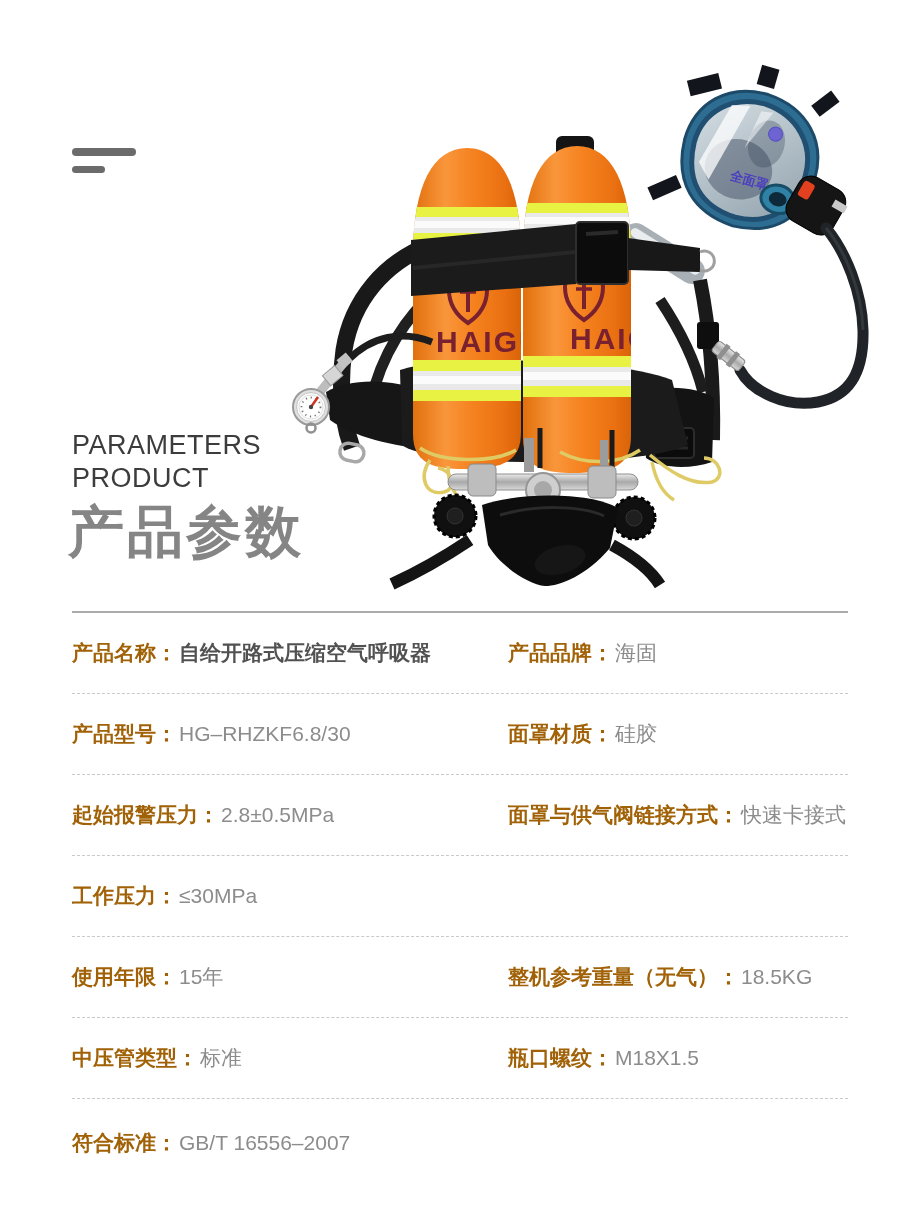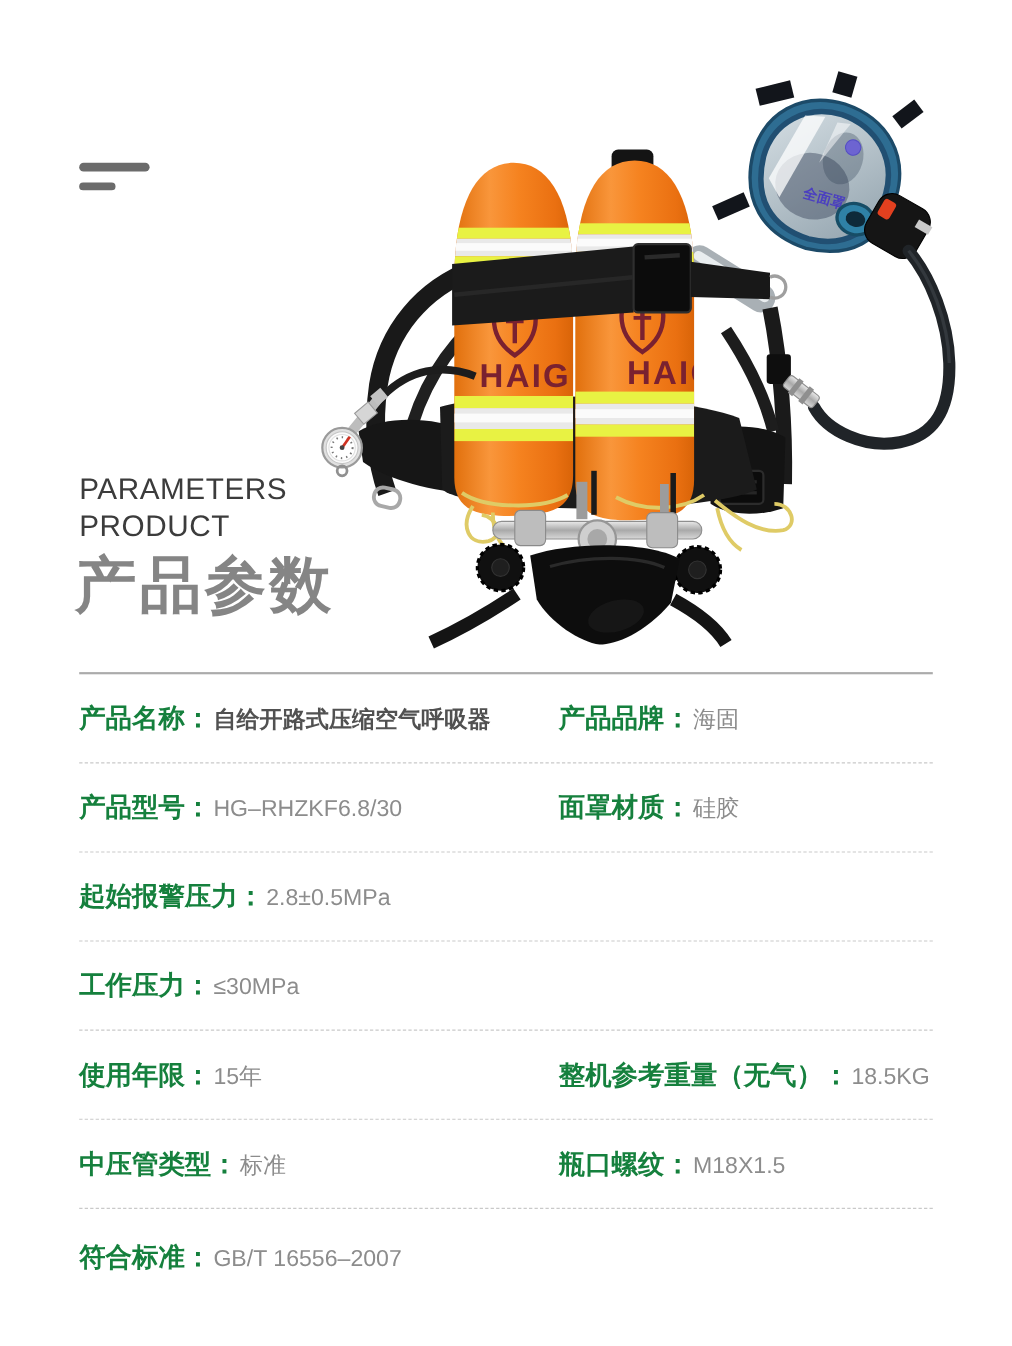--- a/index.html
+++ b/index.html
@@ -19,21 +19,21 @@
            color:#3c3c3c;letter-spacing:.5px;z-index:2;}
   .title-cn{position:absolute;left:68px;top:495px;font-size:56px;font-weight:700;
             color:#858585;letter-spacing:3px;z-index:2;}
 
   
   .params{position:absolute;left:72px;top:611px;width:776px;border-top:2px solid #ababab;z-index:2;}
   .p-row{display:flex;align-items:center;height:80px;border-bottom:1px dashed #c9c9c9;}
   .p-row:last-child{border-bottom:none;height:88px;}
   .cell-l{width:436px;white-space:nowrap;}
   .cell-r{flex:1;white-space:nowrap;}
-  .lbl{font-size:24px;font-weight:700;color:#15803d;}
+  .lbl{font-size:21px;font-weight:700;color:#a16207;}
   .val{font-size:21px;color:#8c8c8c;margin-left:2px;}
   .p-row:first-child .cell-l .val{font-weight:700;color:#515151;}
 
   svg text.brand{font-family:"Liberation Sans","DejaVu Sans",sans-serif;font-weight:700;}
 </style>
 </head>
 <body>
 
 <div class="decor">
   <div class="bar1"></div>
@@ -232,20 +232,21 @@
   <div class="p-row">
     <div class="cell-l"><span class="lbl">产品名称：</span><span class="val">自给开路式压缩空气呼吸器</span></div>
     <div class="cell-r"><span class="lbl">产品品牌：</span><span class="val">海固</span></div>
   </div>
   <div class="p-row">
     <div class="cell-l"><span class="lbl">产品型号：</span><span class="val">HG–RHZKF6.8/30</span></div>
     <div class="cell-r"><span class="lbl">面罩材质：</span><span class="val">硅胶</span></div>
   </div>
   <div class="p-row">
     <div class="cell-l"><span class="lbl">起始报警压力：</span><span class="val">2.8±0.5MPa</span></div>
+    <div class="cell-r"><span class="lbl">面罩与供气阀链接方式：</span><span class="val">快速卡接式</span></div>
   </div>
   <div class="p-row">
     <div class="cell-r"><span class="lbl">工作压力：</span><span class="val">≤30MPa</span></div>
   </div>
   <div class="p-row">
     <div class="cell-l"><span class="lbl">使用年限：</span><span class="val">15年</span></div>
     <div class="cell-r"><span class="lbl">整机参考重量（无气）：</span><span class="val">18.5KG</span></div>
   </div>
   <div class="p-row">
     <div class="cell-l"><span class="lbl">中压管类型：</span><span class="val">标准</span></div>

